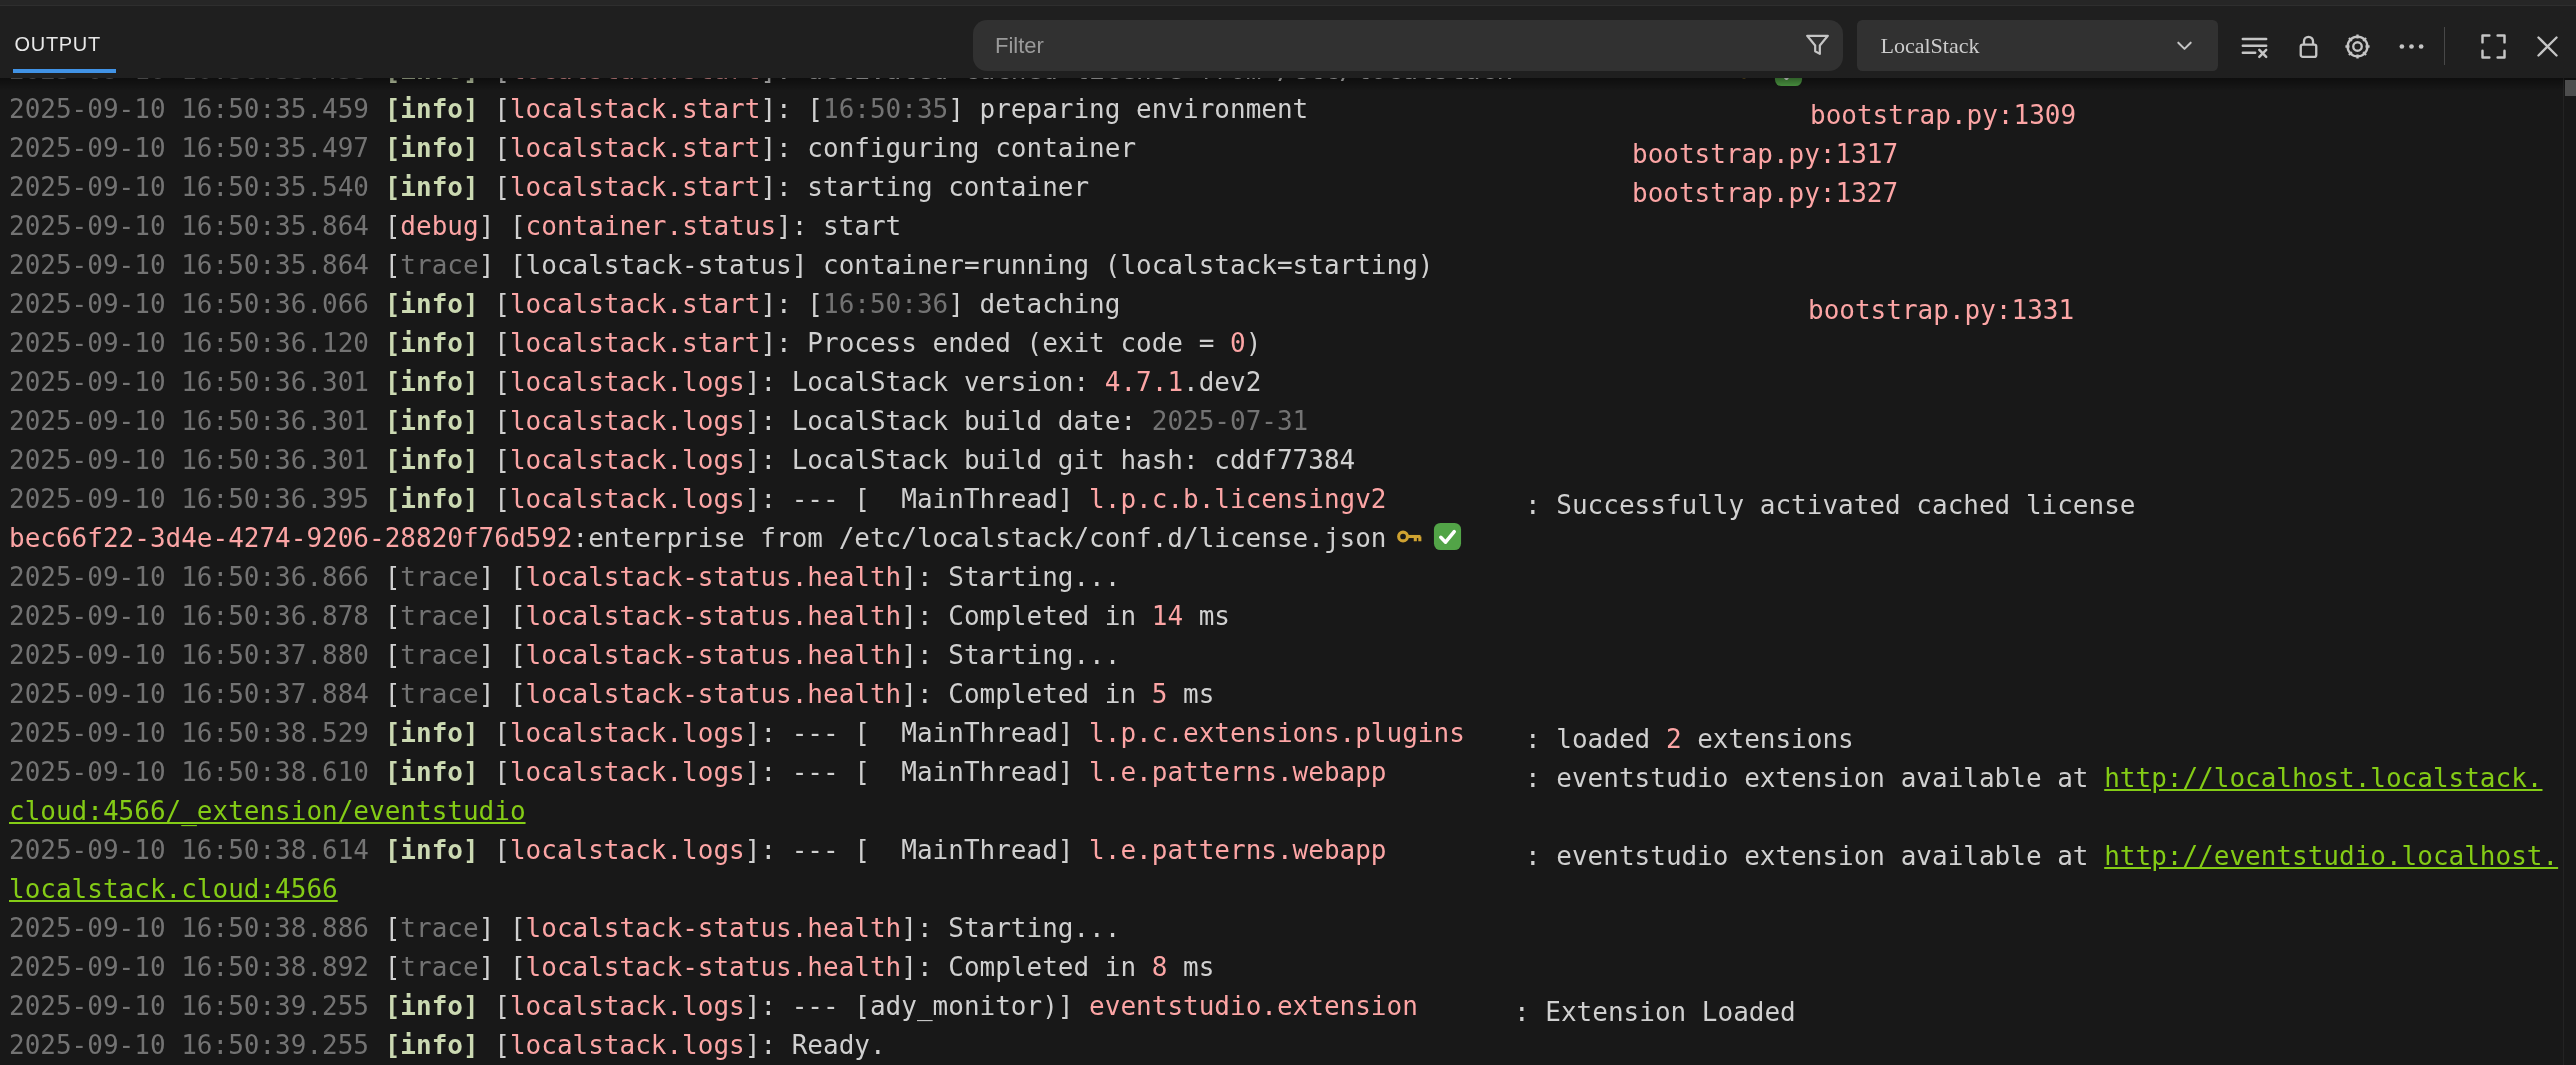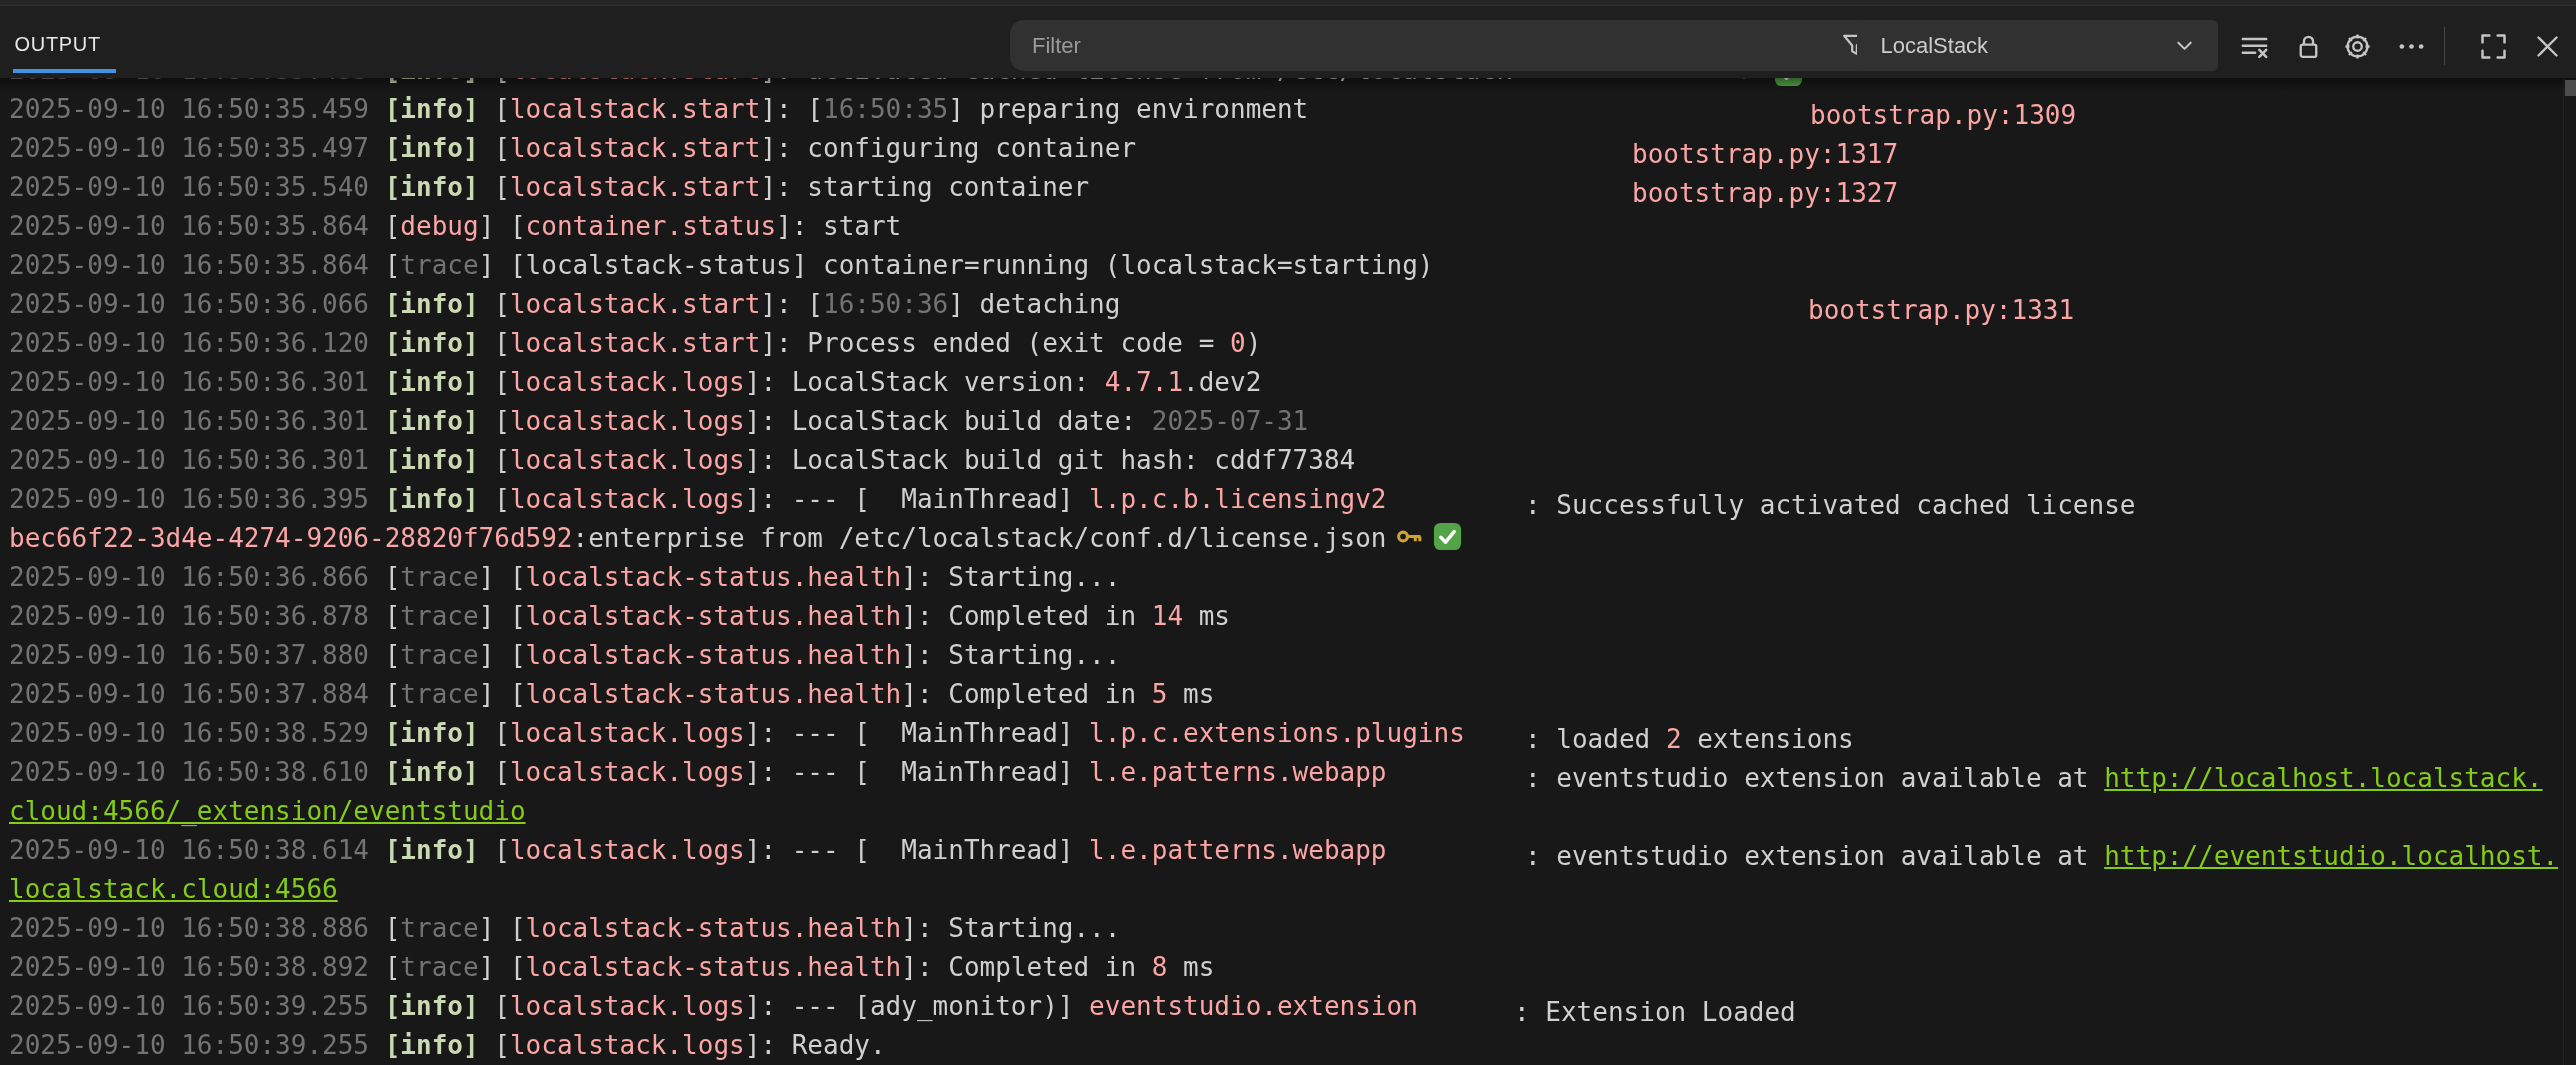--- a/index.html
+++ b/index.html
@@ -21,37 +21,37 @@
     pointer-events:none;
   }
   .tab {
     position:absolute; left:14.5px; top:33px;
     font-family:"Liberation Sans", sans-serif; font-size:20px; letter-spacing:0.7px;
     color:#e7e7e7; cursor:pointer;
   }
   .tab-underline { position:absolute; left:12.6px; top:69px; width:103px; height:3.6px; background:#4193e6; }
   #filter-box {
     position:absolute; left:973px; top:20px; width:870px; height:51px;
-    background:#313131; border-radius:14px; display:flex; align-items:center;margin-left:37px;
+    background:#313131; border-radius:14px; display:flex; align-items:center;
   }
   #filter-input {
     flex:1; background:transparent; border:none; outline:none;
     font-family:"Liberation Sans", sans-serif; font-size:22px; color:#cccccc;
     padding-left:22px;
   }
   #filter-input::placeholder { color:#9a9a9a; }
   .funnel-btn { width:51px; height:51px; display:flex; align-items:center; justify-content:center; cursor:pointer; }
   #channel-select {
     position:absolute; left:1857px; top:20px; width:361px; height:51px;
     background:#313131; border-radius:5.4px; display:flex; align-items:center;
     cursor:pointer;
   }
   #channel-label {
     flex:1; padding-left:23.5px;
-    font-family:Liberation Sans, sans-serif; font-size:22px; color:#cccccc;
+    font-family:Liberation Serif, serif; font-size:22px; color:#cccccc;
   }
   .chev { margin-right:20px; }
   .icon-btn {
     position:absolute; top:25px; width:42px; height:42px;
     display:flex; align-items:center; justify-content:center;
     cursor:pointer; border-radius:5.4px;
   }
   .sep { position:absolute; top:27px; left:2444px; width:0.9px; height:38px; background:#484848; }
   
   #log {

